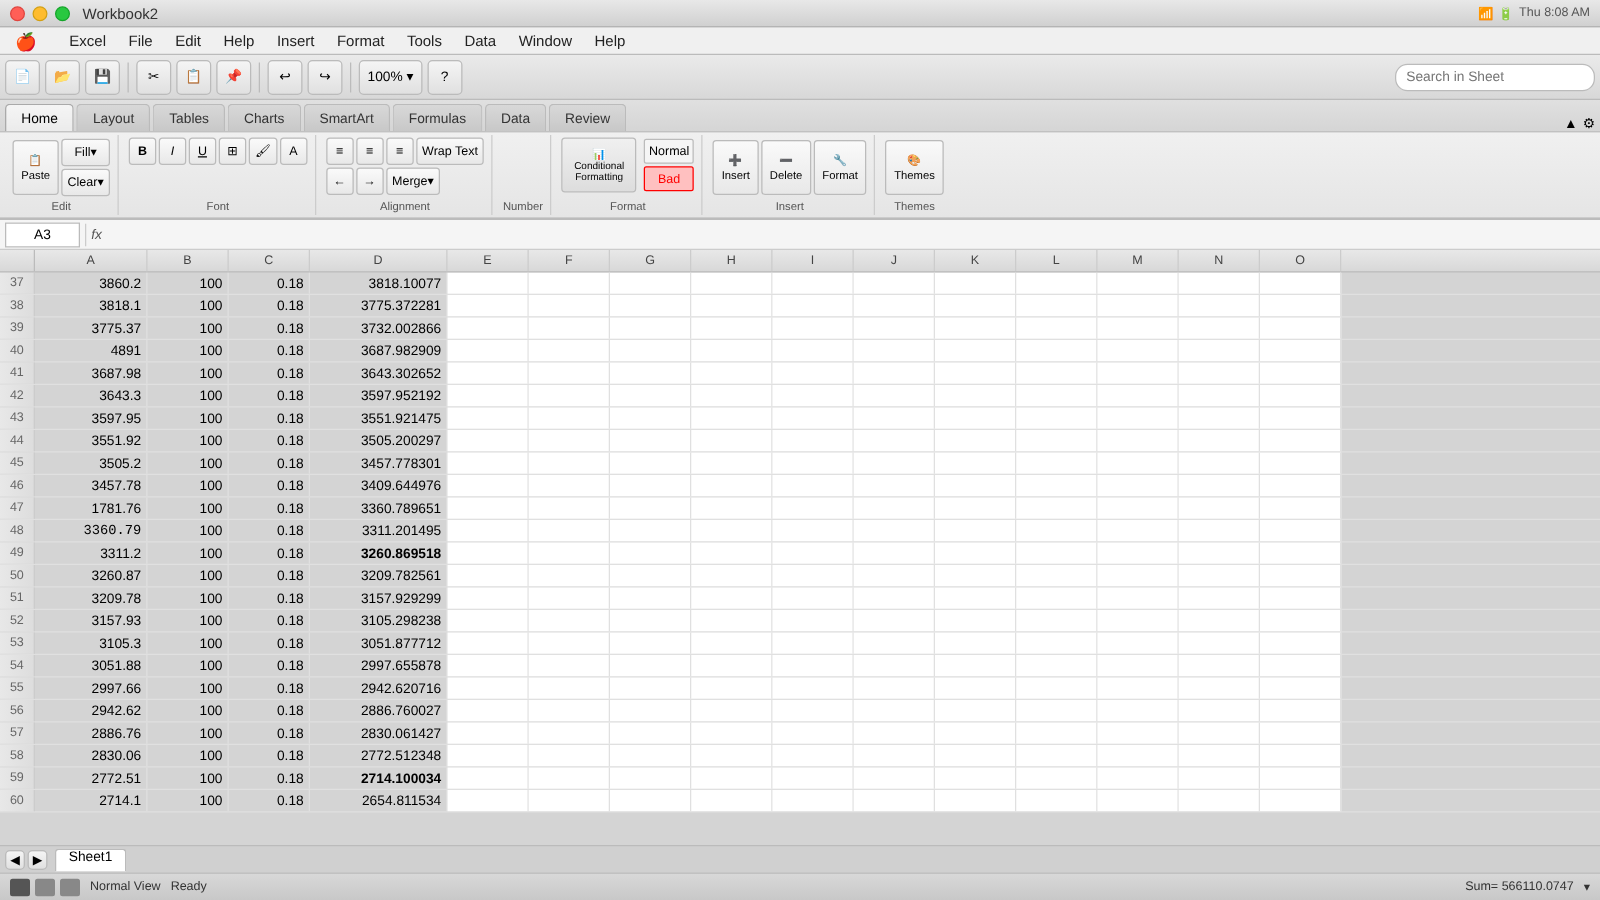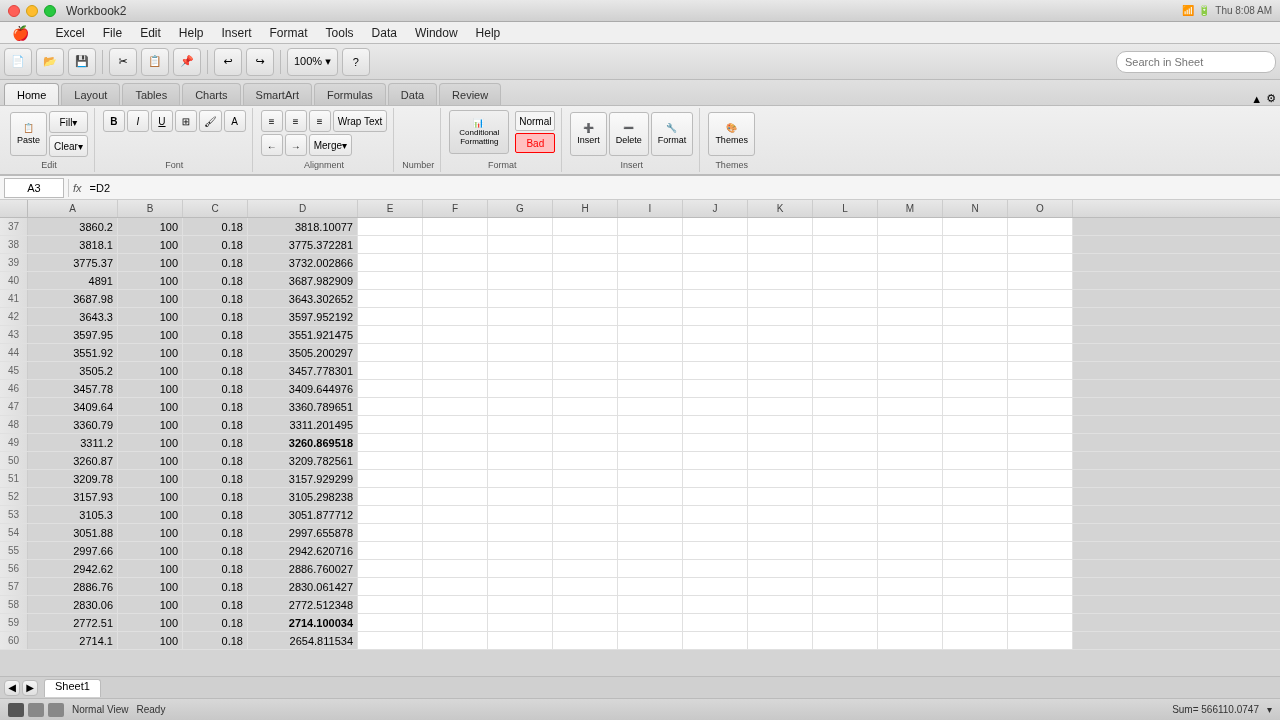--- a/index.html
+++ b/index.html
@@ -504,21 +504,20 @@
       </div>
     </div>
     <div class="ribbon-group-label">Themes</div>
   </div>
 </div>
 
 <div id="formula-bar">
   <input id="cell-ref" type="text" value="A3" style="">
   <div id="formula-sep"></div>
   <span style="font-style:italic;color:#555;">fx</span>
-  <input id="formula-input" type="text" value="=D2" style="">
 </div>
 
 <div id="sheet-container">
 
   <div id="col-headers">
     <div class="row-num-header"></div>
     <div class="col-header" style="width:90px;">A</div>
     <div class="col-header" style="width:65px;">B</div>
     <div class="col-header" style="width:65px;">C</div>
     <div class="col-header" style="width:110px;">D</div>
@@ -711,39 +710,39 @@
         <div class="cell empty" style="width: 65px; min-width: 65px;"></div>
         <div class="cell empty" style="width: 65px; min-width: 65px;"></div>
         <div class="cell empty" style="width: 65px; min-width: 65px;"></div>
         <div class="cell empty" style="width: 65px; min-width: 65px;"></div>
         <div class="cell empty" style="width: 65px; min-width: 65px;"></div>
         <div class="cell empty" style="width: 65px; min-width: 65px;"></div>
         <div class="cell empty" style="width: 65px; min-width: 65px;"></div>
       </div>
       <div class="grid-row">
         <div class="row-num">47</div>
-        <div class="cell" style="width: 90px; min-width: 90px;">3409.64</div>
+        <div class="cell" style="width: 90px; min-width: 90px;">1781.76</div>
         <div class="cell" style="width: 65px; min-width: 65px;">100</div>
         <div class="cell" style="width: 65px; min-width: 65px;">0.18</div>
         <div class="cell" style="width: 110px; min-width: 110px;">3360.789651</div>
         <div class="cell empty" style="width: 65px; min-width: 65px;"></div>
         <div class="cell empty" style="width: 65px; min-width: 65px;"></div>
         <div class="cell empty" style="width: 65px; min-width: 65px;"></div>
         <div class="cell empty" style="width: 65px; min-width: 65px;"></div>
         <div class="cell empty" style="width: 65px; min-width: 65px;"></div>
         <div class="cell empty" style="width: 65px; min-width: 65px;"></div>
         <div class="cell empty" style="width: 65px; min-width: 65px;"></div>
         <div class="cell empty" style="width: 65px; min-width: 65px;"></div>
         <div class="cell empty" style="width: 65px; min-width: 65px;"></div>
         <div class="cell empty" style="width: 65px; min-width: 65px;"></div>
         <div class="cell empty" style="width: 65px; min-width: 65px;"></div>
       </div>
       <div class="grid-row">
         <div class="row-num">48</div>
-        <div class="cell" style="width: 90px; min-width: 90px;">3360.79</div>
+        <div class="cell" style="width: 90px; min-width: 90px; font-family: Liberation Mono, monospace;">3360.79</div>
         <div class="cell" style="width: 65px; min-width: 65px;">100</div>
         <div class="cell" style="width: 65px; min-width: 65px;">0.18</div>
         <div class="cell" style="width: 110px; min-width: 110px;">3311.201495</div>
         <div class="cell empty" style="width: 65px; min-width: 65px;"></div>
         <div class="cell empty" style="width: 65px; min-width: 65px;"></div>
         <div class="cell empty" style="width: 65px; min-width: 65px;"></div>
         <div class="cell empty" style="width: 65px; min-width: 65px;"></div>
         <div class="cell empty" style="width: 65px; min-width: 65px;"></div>
         <div class="cell empty" style="width: 65px; min-width: 65px;"></div>
         <div class="cell empty" style="width: 65px; min-width: 65px;"></div>

